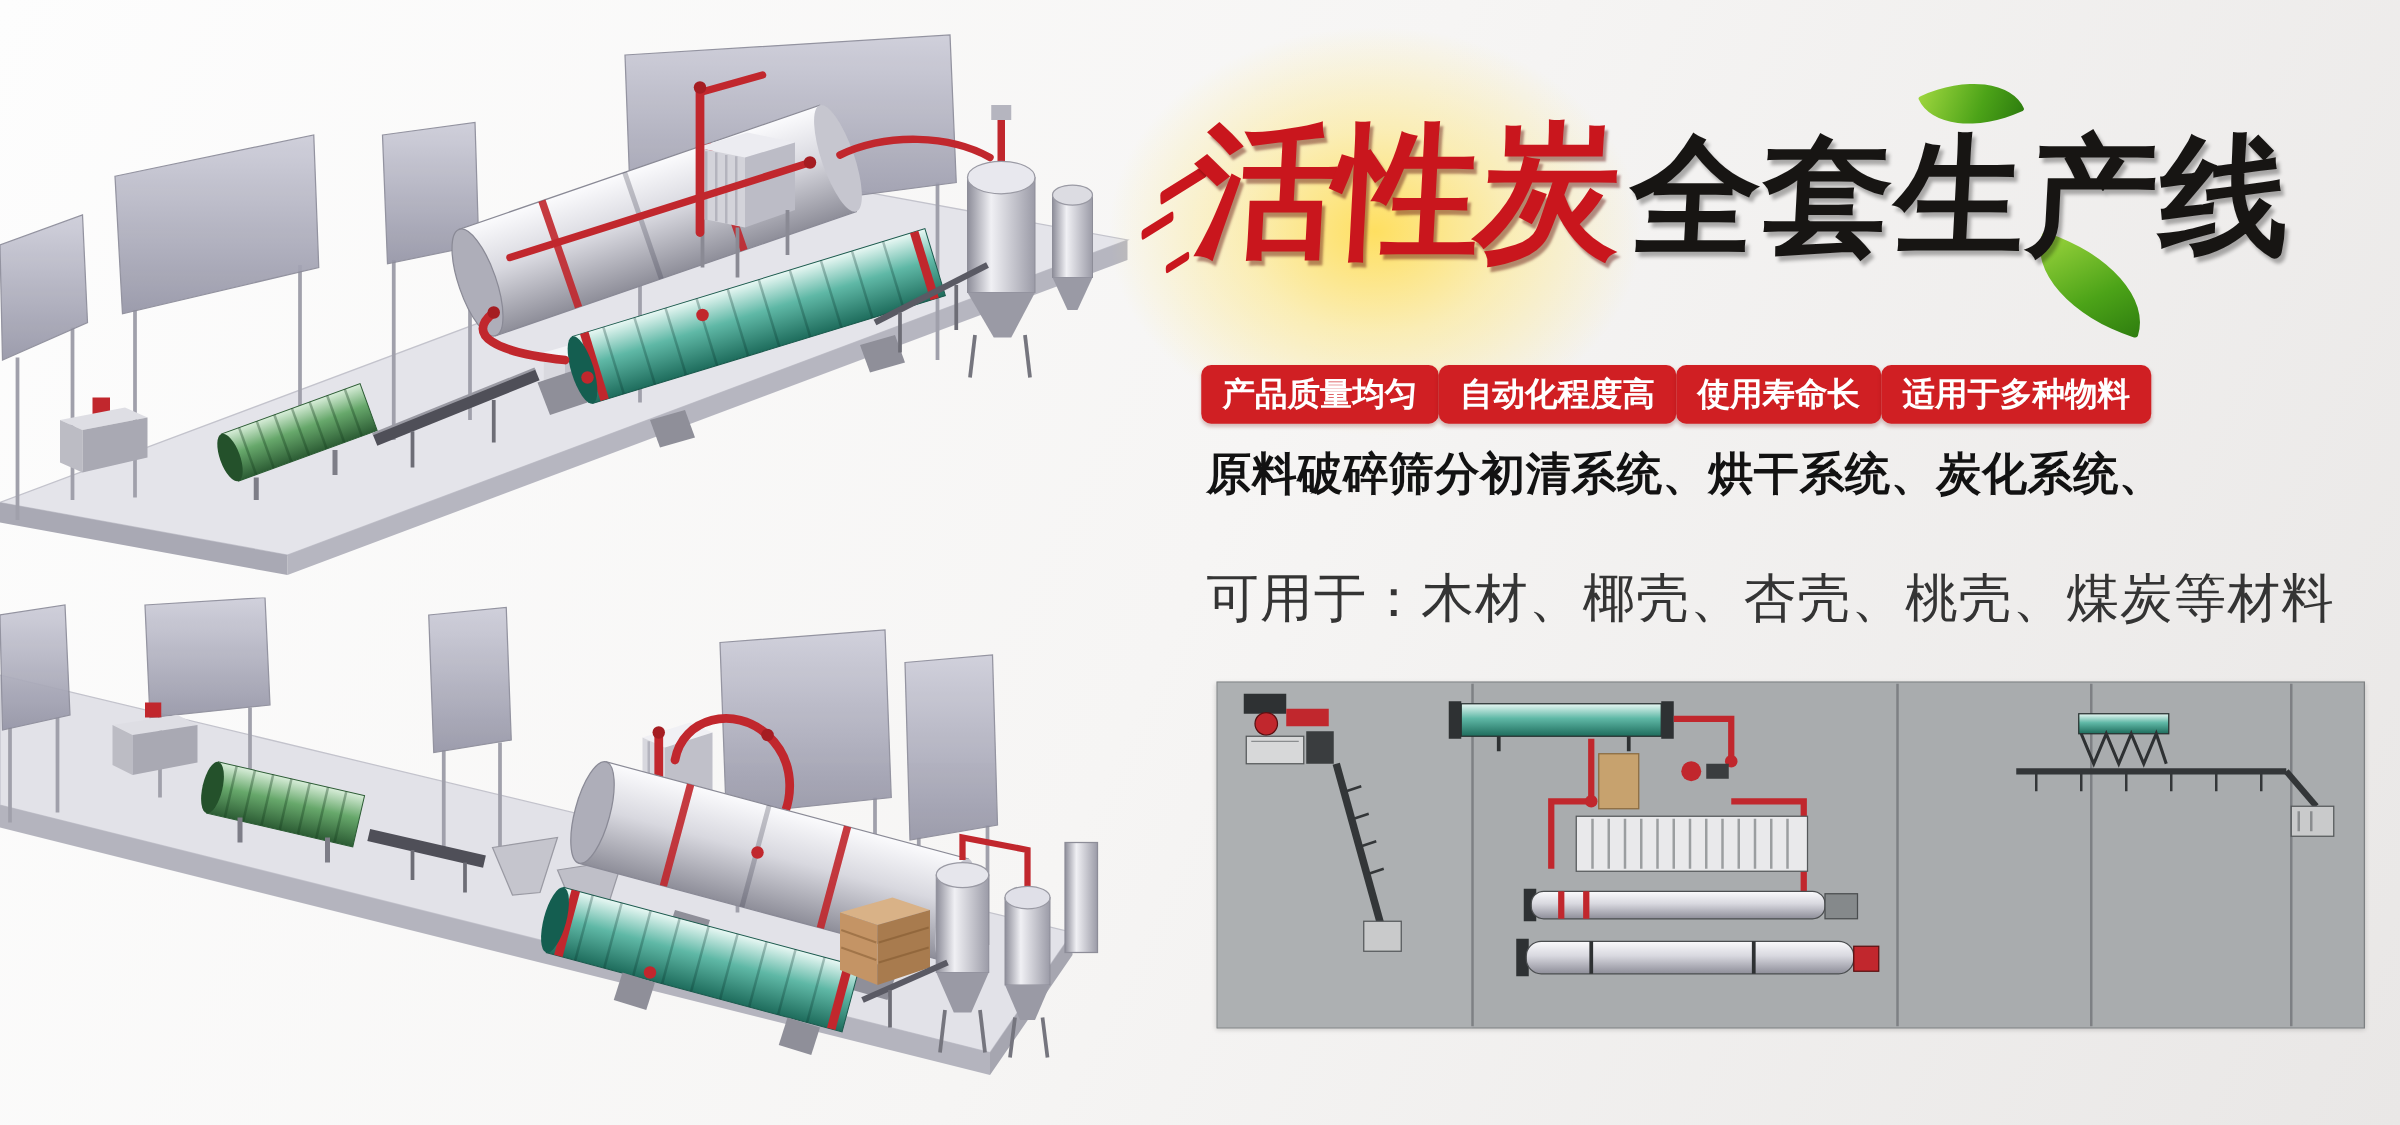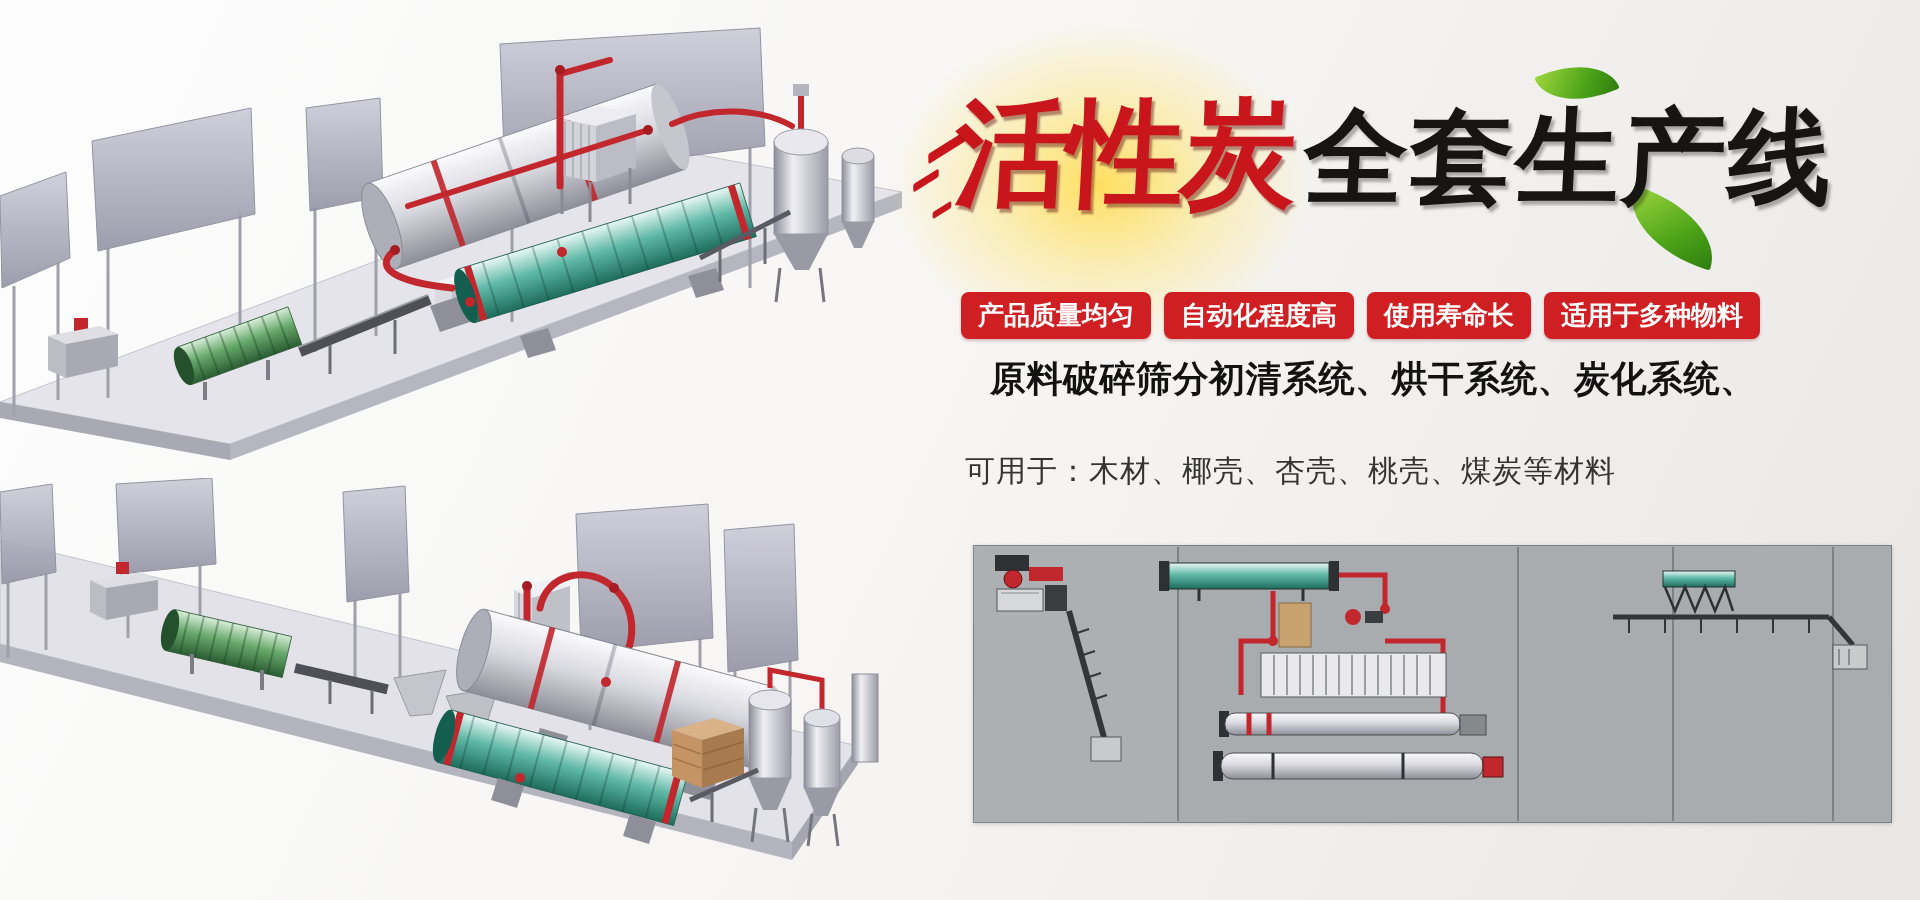--- a/index.html
+++ b/index.html
@@ -30,28 +30,28 @@
   .spark { position:absolute; z-index:1; background:#c9161d; border-radius:2px; }
   .spark1 { left:-30px; top:48px; width:44px; height:9px; transform:rotate(-32deg) skewX(-30deg); }
   .spark2 { left:-44px; top:82px; width:30px; height:7px; transform:rotate(-32deg) skewX(-30deg); }
   .spark3 { left:-24px; top:112px; width:22px; height:6px; transform:rotate(-32deg) skewX(-30deg); }
   h1 { position:relative; z-index:2; display:flex; align-items:baseline; gap:10px; line-height:1; white-space:nowrap; }
   .t-red  { font-size:116px; font-weight:900; color:#c9161d; letter-spacing:-3px;
             transform:skewX(-3deg); text-shadow:3px 4px 2px rgba(90,10,10,.45); }
   .t-black{ font-size:104px; font-weight:900; color:#171513; letter-spacing:2px;
             transform:skewX(-3deg); text-shadow:3px 4px 3px rgba(0,0,0,.3); }
 
-  .badges { position:absolute; left:6px; top:197px; display:flex; gap:13px; }
+  .badges { position:absolute; left:6px; top:197px; display:flex; }
   .badge { background:#d01f23; color:#ffffff; font-size:26px; font-weight:bold;
            padding:9px 17px; border-radius:8px; white-space:nowrap; line-height:1.1;
            box-shadow:0 2px 3px rgba(120,20,20,.25); }
 
   .desc { position:absolute; left:10px; top:262px; font-size:36px; font-weight:bold;
-          color:#121212; line-height:1.24; letter-spacing:0.5px;margin-left:25px; }
-  .usage { position:absolute; left:10px; top:356px; font-size:30px; font-weight:normal;
+          color:#121212; line-height:1.24; letter-spacing:0.5px; }
+  .usage { position:absolute; left:10px; top:356px; font-size:42px; font-weight:normal;
            color:#343434; letter-spacing:1px; }
 
   .layout { position:absolute; left:18px; top:450px; width:919px; height:278px; display:block;
             box-shadow:0 1px 4px rgba(0,0,0,.18); }
 </style>
 </head>
 <body>
 
 <div class="banner">
 

